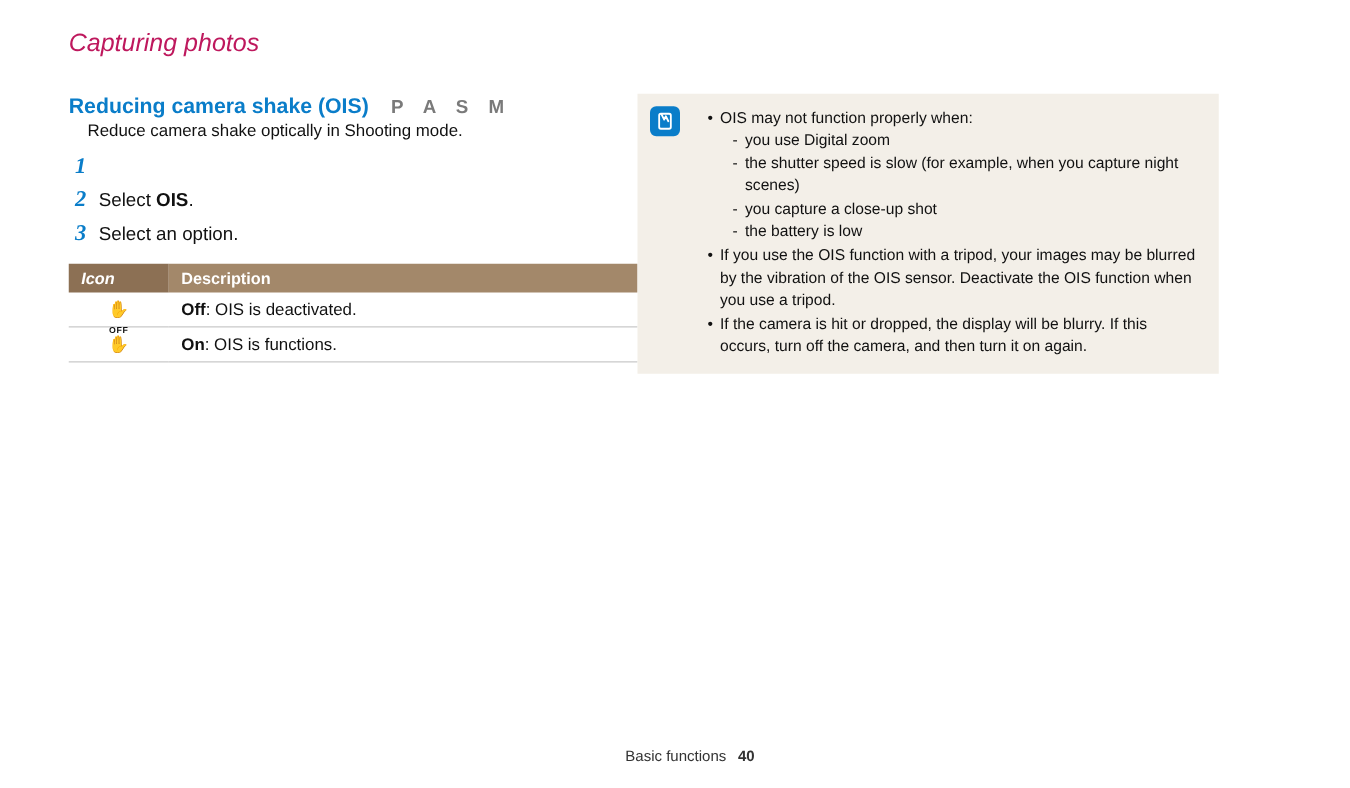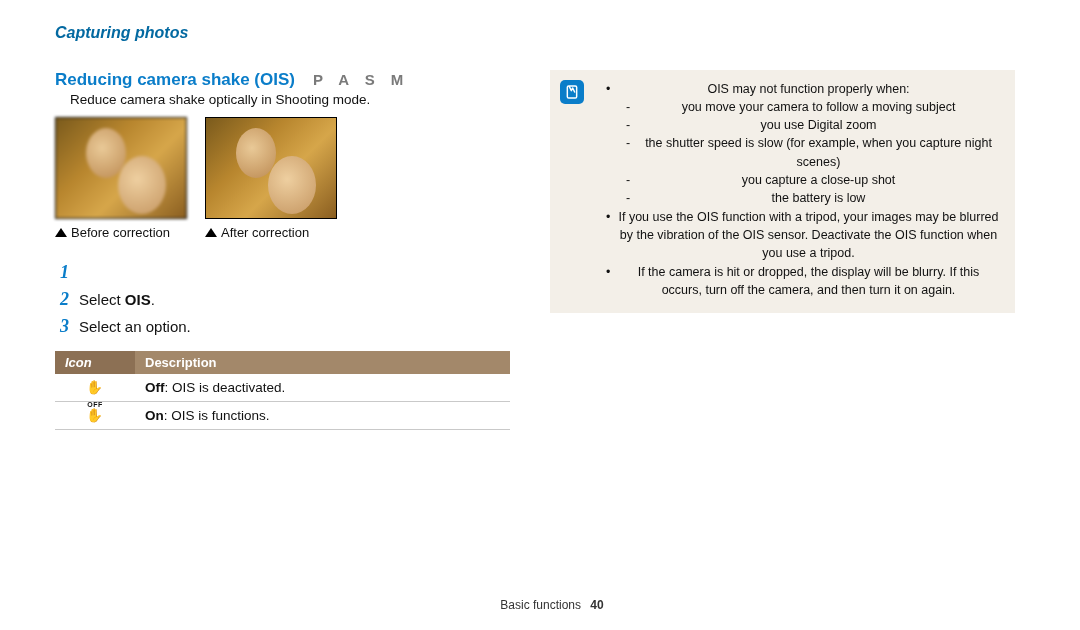--- a/index.html
+++ b/index.html
@@ -13,29 +13,27 @@
     font-size: 14px;
     position: relative;
   }
   .page {
     padding: 24px 55px 0 55px;
     box-sizing: border-box;
     width: 100%;
     height: 100%;
   }
   .breadcrumb {
-    color: #0369a1;
-    font-size: 16px;
+    color: #be185d;
+    font-size: 20px;
     font-style: italic;
     margin-bottom: 28px;
-    font-weight: bold;
   }
   .columns {
     display: flex;
-    gap: 40px;
   }
   .col-left {
     width: 455px;
     flex-shrink: 0;
   }
   .col-right {
     width: 465px;
     flex-shrink: 0;
   }
   .section-title {
@@ -191,21 +189,20 @@
     margin-right: 12px;
     display: flex;
     align-items: center;
     justify-content: center;
   }
   .note-icon svg { width: 16px; height: 16px; }
   .note-box ul {
     margin: 0;
     padding-left: 10px;
     list-style: none;
-    text-align: center;
   }
   .note-box > ul > li {
     position: relative;
     padding-left: 10px;
     margin-bottom: 1px;
   }
   .note-box > ul > li::before {
     content: "•";
     position: absolute;
     left: 0;
@@ -244,36 +241,20 @@
 
   <div class="columns">
 
     <div class="col-left">
       <div>
         <span class="section-title">Reducing camera shake (OIS)</span>
         <span class="mode-badges">P A S M</span>
       </div>
       <p class="lead">Reduce camera shake optically in Shooting mode.</p>
 
-      <div class="compare">
-        <div class="imgbox">
-          <div class="sample blur"></div>
-          <div class="caption">
-            <span class="tri"></span>
-            <span>Before correction</span>
-          </div>
-        </div>
-        <div class="imgbox">
-          <div class="sample"></div>
-          <div class="caption">
-            <span class="tri"></span>
-            <span>After correction</span>
-          </div>
-        </div>
-      </div>
 
       <ol class="steps">
         <li>
           <span class="stepnum">1</span>
         </li>
         <li>
           <span class="stepnum">2</span>
           <span>
             <span>Select </span><b>OIS</b><span>.</span>
           </span>
@@ -313,21 +294,20 @@
         <div class="note-icon">
           <svg viewBox="0 0 24 24" fill="none" stroke="#fff" stroke-width="2.2">
             <rect x="5" y="3" width="14" height="18" rx="2"></rect>
             <path d="M8 4l3 6 2-4 3 6" stroke-linejoin="round" stroke-linecap="round"></path>
           </svg>
         </div>
         <ul>
           <li>
             <span>OIS may not function properly when:</span>
             <ul>
-              <li>you move your camera to follow a moving subject</li>
               <li>you use Digital zoom</li>
               <li>the shutter speed is slow (for example, when you capture night scenes)</li>
               <li>you capture a close-up shot</li>
               <li>the battery is low</li>
             </ul>
           </li>
           <li>If you use the OIS function with a tripod, your images may be blurred by the vibration of the OIS sensor. Deactivate the OIS function when you use a tripod.</li>
           <li>If the camera is hit or dropped, the display will be blurry. If this occurs, turn off the camera, and then turn it on again.</li>
         </ul>
       </div>

